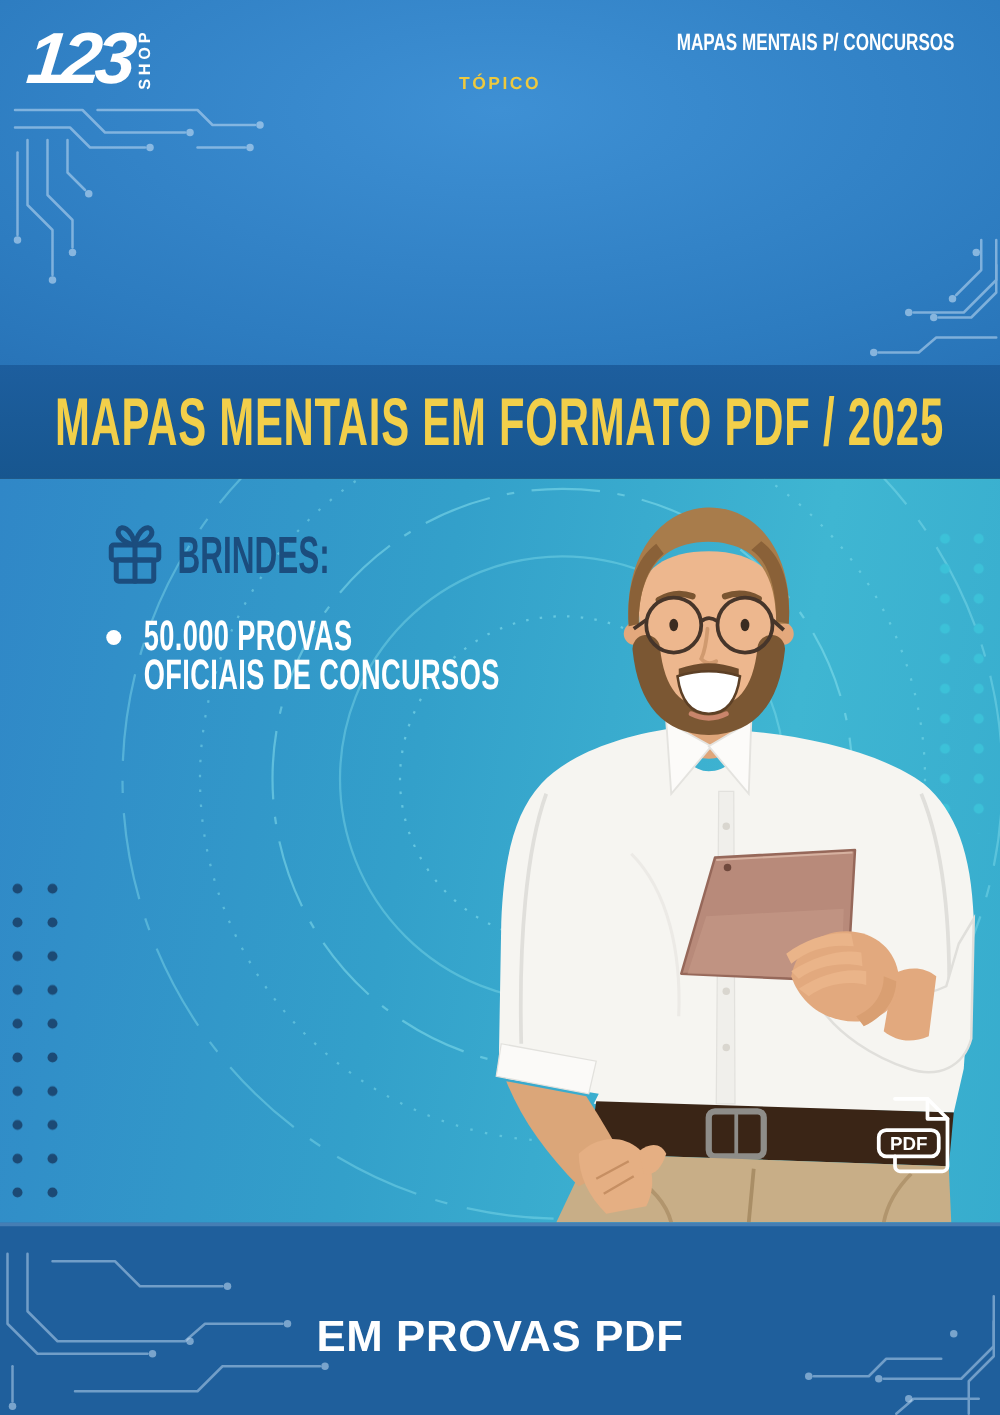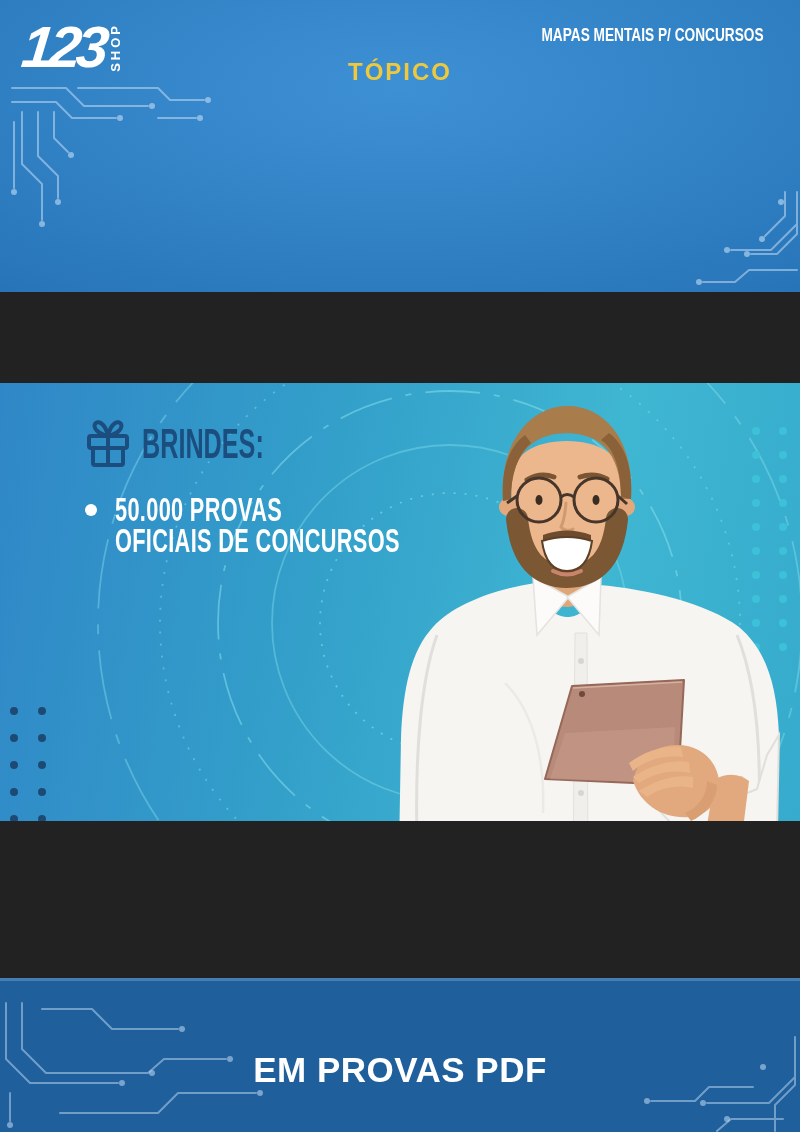--- a/index.html
+++ b/index.html
@@ -12,21 +12,21 @@
   .top-section{
     position:absolute;left:0;top:0;width:800px;height:292px;
     background:radial-gradient(130% 150% at 50% 30%, #3e90d4 0%, #2d7cc0 45%, #1c5fa3 100%);
   }
   .banner-band{
     position:absolute;left:0;top:292px;width:800px;height:91px;
     background:linear-gradient(#1d5e9e,#17568f);
     display:flex;align-items:center;justify-content:center;
   }
   .mid-section{
-    position:absolute;left:0;top:383px;width:800px;height:438px;
+    position:absolute;left:0;top:383px;width:800px;height:748px;
     background:linear-gradient(100deg,#3087c7 0%,#33a0ca 40%,#3fb6d2 72%,#36abcd 100%);
     overflow:hidden;
   }
   .footer-band{
     position:absolute;left:0;top:978px;width:800px;height:154px;
     background:#1f5f9c;border-top:3px solid rgba(140,185,225,.35);
     display:flex;align-items:center;justify-content:center;
     padding-top:26px;box-sizing:border-box;
   }
   
@@ -41,21 +41,21 @@
     margin-left:4px;margin-bottom:6px;
   }
   
   .top-right-label{
     position:absolute;right:36px;top:24px;color:#fff;
     font-size:19px;font-weight:bold;white-space:nowrap;
     transform:scaleX(.72);transform-origin:100% 50%;
   }
   .kicker{
     position:absolute;left:0;top:58px;width:100%;text-align:center;
-    color:#eec93e;font-size:24px;font-weight:bold;letter-spacing:2px;
+    color:#eec93e;font-size:14px;font-weight:bold;letter-spacing:2px;
   }
   .title{
     position:absolute;left:0;top:100px;width:100%;text-align:center;
     color:#fff;font-size:43px;font-weight:bold;line-height:45px;letter-spacing:-.5px;
   }
   .title span{display:block;}
   
   .banner-text{
     font-size:54px;font-weight:bold;color:#f2cf4a;white-space:nowrap;
     transform:scaleX(.62);letter-spacing:1px;
@@ -144,20 +144,23 @@
           <circle cx="14" cy="92" r="3"></circle>
         <circle cx="96" cy="12" r="3"></circle>
       </g>
     </svg>
 
     <div class="top-right-label">MAPAS MENTAIS P/ CONCURSOS</div>
     <div class="kicker">TÓPICO</div>
 
   </section>
 
+  <section class="banner-band">
+    <div class="banner-text">MAPAS MENTAIS EM FORMATO PDF / 2025</div>
+  </section>
 
   <section class="mid-section">
 
     <svg class="circles" width="800" height="595">
       <g fill="none" stroke="#8ce4f0" stroke-width="1.8">
         <circle cx="450" cy="240" r="130" stroke-dasharray="2 9" opacity=".55"></circle>
         <circle cx="450" cy="240" r="178" opacity=".38"></circle>
         <circle cx="450" cy="240" r="232" stroke-dasharray="55 14 6 14" opacity=".5"></circle>
         <circle cx="450" cy="240" r="290" stroke-dasharray="2 10" opacity=".45"></circle>
         <circle cx="450" cy="240" r="352" stroke-dasharray="70 16 10 16" opacity=".4"></circle>

